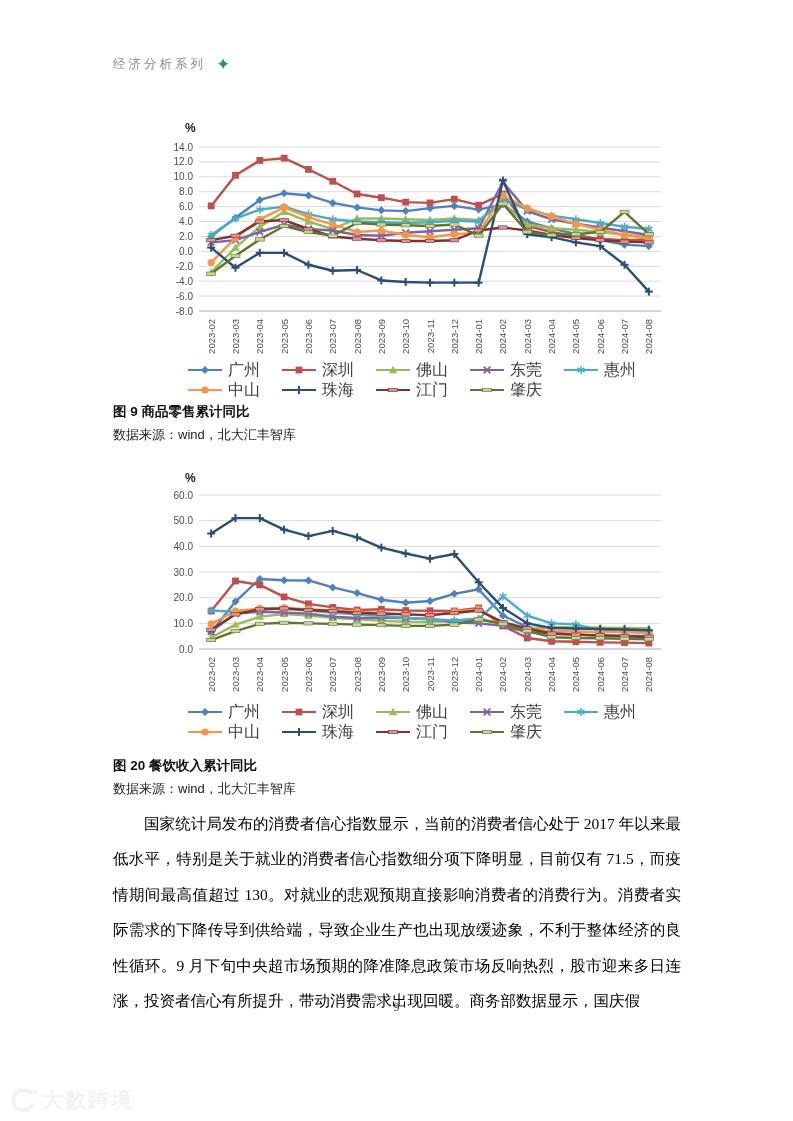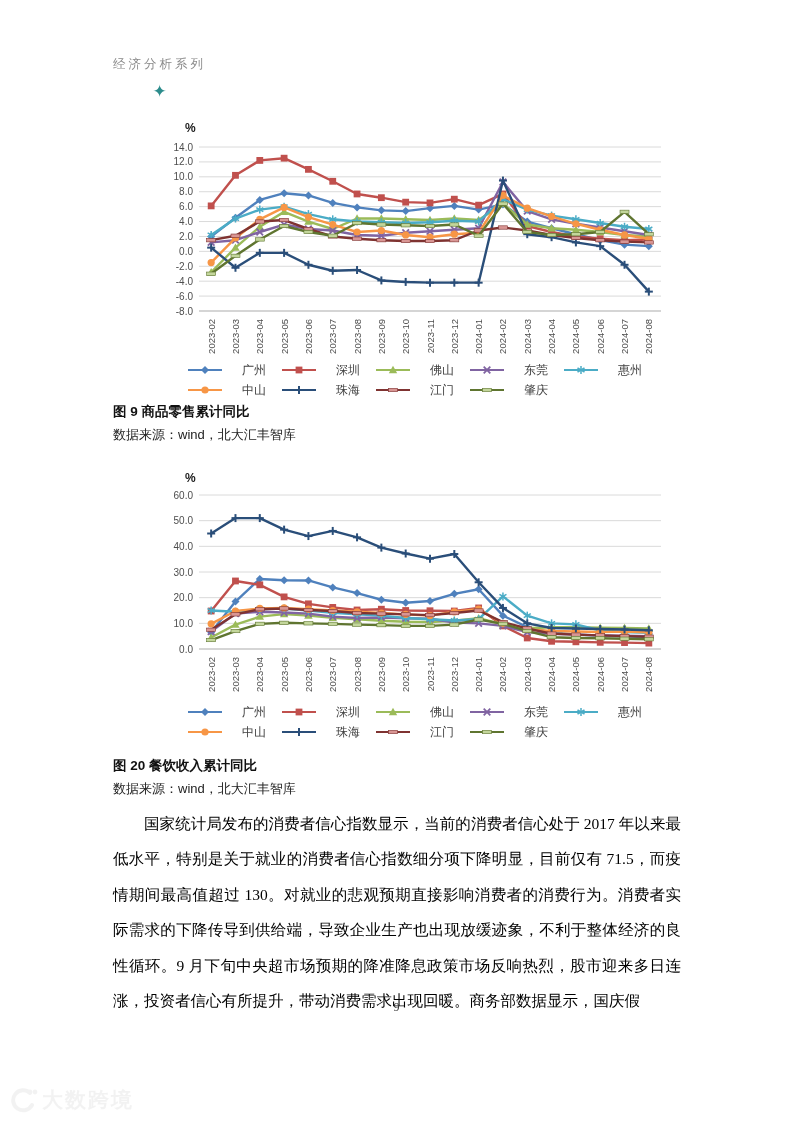--- a/index.html
+++ b/index.html
@@ -1,24 +1,24 @@
 <!DOCTYPE html>
 <html><head>
 <meta charset="utf-8">
 <style>
   html,body{margin:0;padding:0;background:#fff;}
   .page{position:relative;width:793px;height:1121px;background:#fff;overflow:hidden;
         font-family:"Liberation Sans",sans-serif;color:#000;}
   .header{position:absolute;left:113px;top:56px;font-size:12.5px;color:#8a8a8a;
-          letter-spacing:3px;display:flex;align-items:center;gap:10px;flex-direction:column;}
+          letter-spacing:3px;display:flex;align-items:center;gap:10px;}
   .sparkle{color:#2c8c8c;font-size:17px;letter-spacing:0;line-height:1;}
   .chart-box{position:absolute;}
   .legend{position:absolute;display:grid;grid-template-columns:repeat(5,94px);
           grid-auto-rows:20px;align-items:center;}
-  .legend-item{display:flex;align-items:center;gap:18px;font-size:12px;color:#404040;white-space:nowrap;}
+  .legend-item{display:flex;align-items:center;gap:4px;font-size:16px;color:#404040;white-space:nowrap;}
   .caption{position:absolute;left:113px;font-size:13.5px;font-weight:bold;color:#111;
            font-family:Liberation Sans, sans-serif;}
   .source{position:absolute;left:113px;font-size:13px;color:#222;}
   .bodytext{position:absolute;left:113px;width:568px;font-family:"Liberation Serif","DejaVu Serif",serif;
             font-size:15.5px;line-height:35.5px;text-align:justify;text-indent:2em;color:#000;}
   .pagenum{position:absolute;left:0;top:1000px;width:100%;text-align:center;font-size:12px;
            font-family:"Liberation Serif",serif;color:#333;}
   .watermark{position:absolute;left:8px;top:1086px;display:flex;align-items:center;gap:4px;
              opacity:0.07;}
   .watermark .wm-text{font-size:21px;font-weight:bold;color:#555;letter-spacing:2px;}

